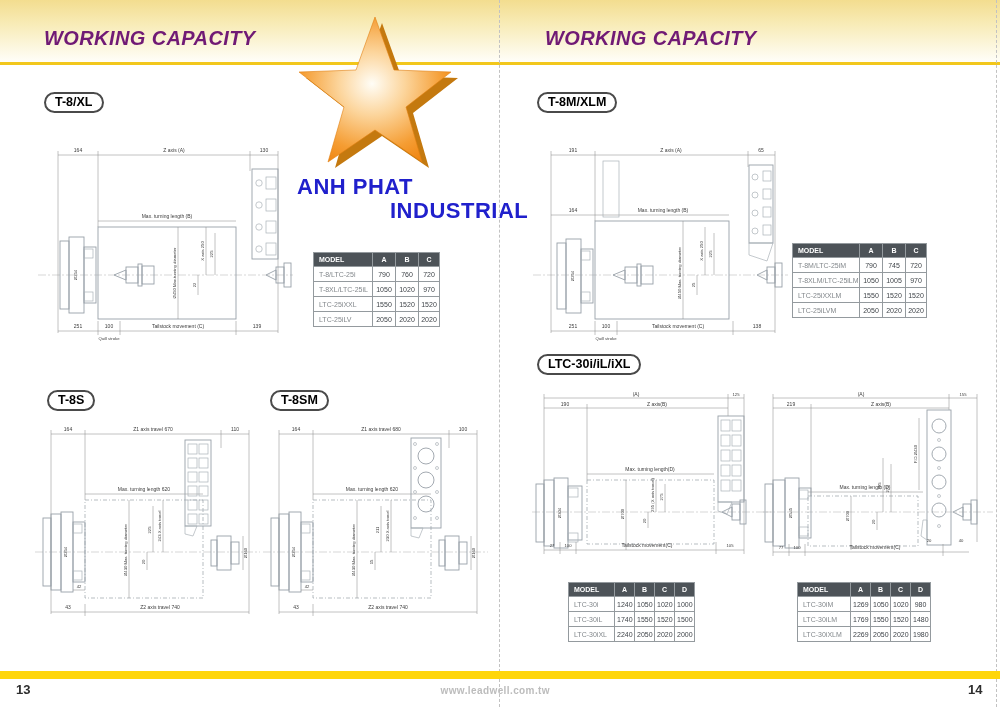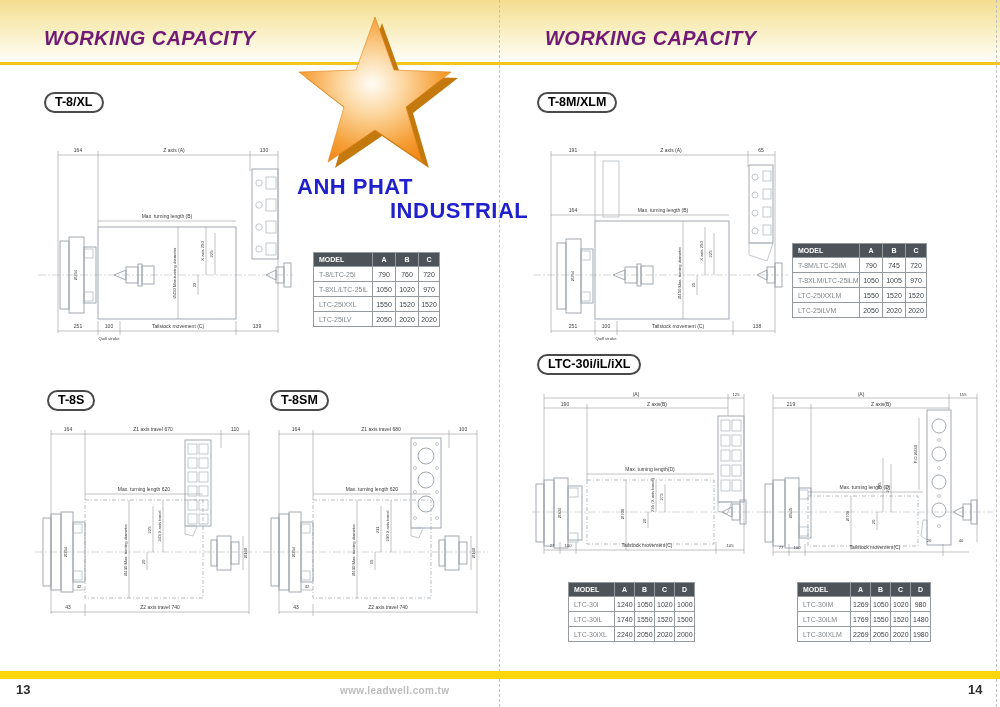--- a/index.html
+++ b/index.html
@@ -14,21 +14,21 @@
           font-size:12.5px; font-weight:bold; color:#000; background:#fff; white-space:nowrap; }
   .spec { position:absolute; border-collapse:collapse; font-size:7px; table-layout:fixed; }
   .spec th, .spec td { border:1px solid #949a9e; overflow:hidden; white-space:nowrap; }
   .spec th { background:#4d5358; color:#fff; font-weight:bold; text-align:center; padding:3px 2px; }
   .spec th.model-col { text-align:left; padding-left:5px; }
   .spec td { color:#3f4449; text-align:center; padding:3.5px 2px; background:#fff; }
   .spec td.model-cell { text-align:left; padding-left:5px; color:#83888c; }
   .vsep { position:absolute; top:0; width:0; height:707px; border-left:1px dashed #c2c2c2; }
   .footer-bar { position:absolute; left:0; top:671px; width:1000px; height:8px; background:#ffd60a; }
   .page-num { position:absolute; top:682px; font-size:13px; font-weight:bold; color:#2e2e2e; }
-  .site-url { position:absolute; top:685px; left:340px; width:210px; text-align:left;
+  .site-url { position:absolute; top:685px; left:340px; width:210px; text-align:right;
           font-size:10px; font-weight:bold; color:#bcbcbc; letter-spacing:0.4px; }
   .wm-text { position:absolute; font-weight:bold; color:#2020cc; font-size:22px; letter-spacing:0.5px; white-space:nowrap; }
   svg.draw { position:absolute; overflow:visible; }
   svg .part { fill:none; stroke:#98a0a8; stroke-width:0.9; }
   svg .part2 { fill:none; stroke:#aab2b8; stroke-width:0.7; }
   svg .dim { stroke:#8f8f8f; stroke-width:0.55; fill:none; }
   svg .env { fill:none; stroke:#9aa2a8; stroke-width:0.7; stroke-dasharray:4 2 1 2; }
   svg .cl  { stroke:#bdbdbd; stroke-width:0.6; stroke-dasharray:8 2 2 2; }
   svg text { fill:#3c3c3c; font-size:5px; font-family:"Liberation Sans", sans-serif; }
   svg text.sm { font-size:4.2px; }

